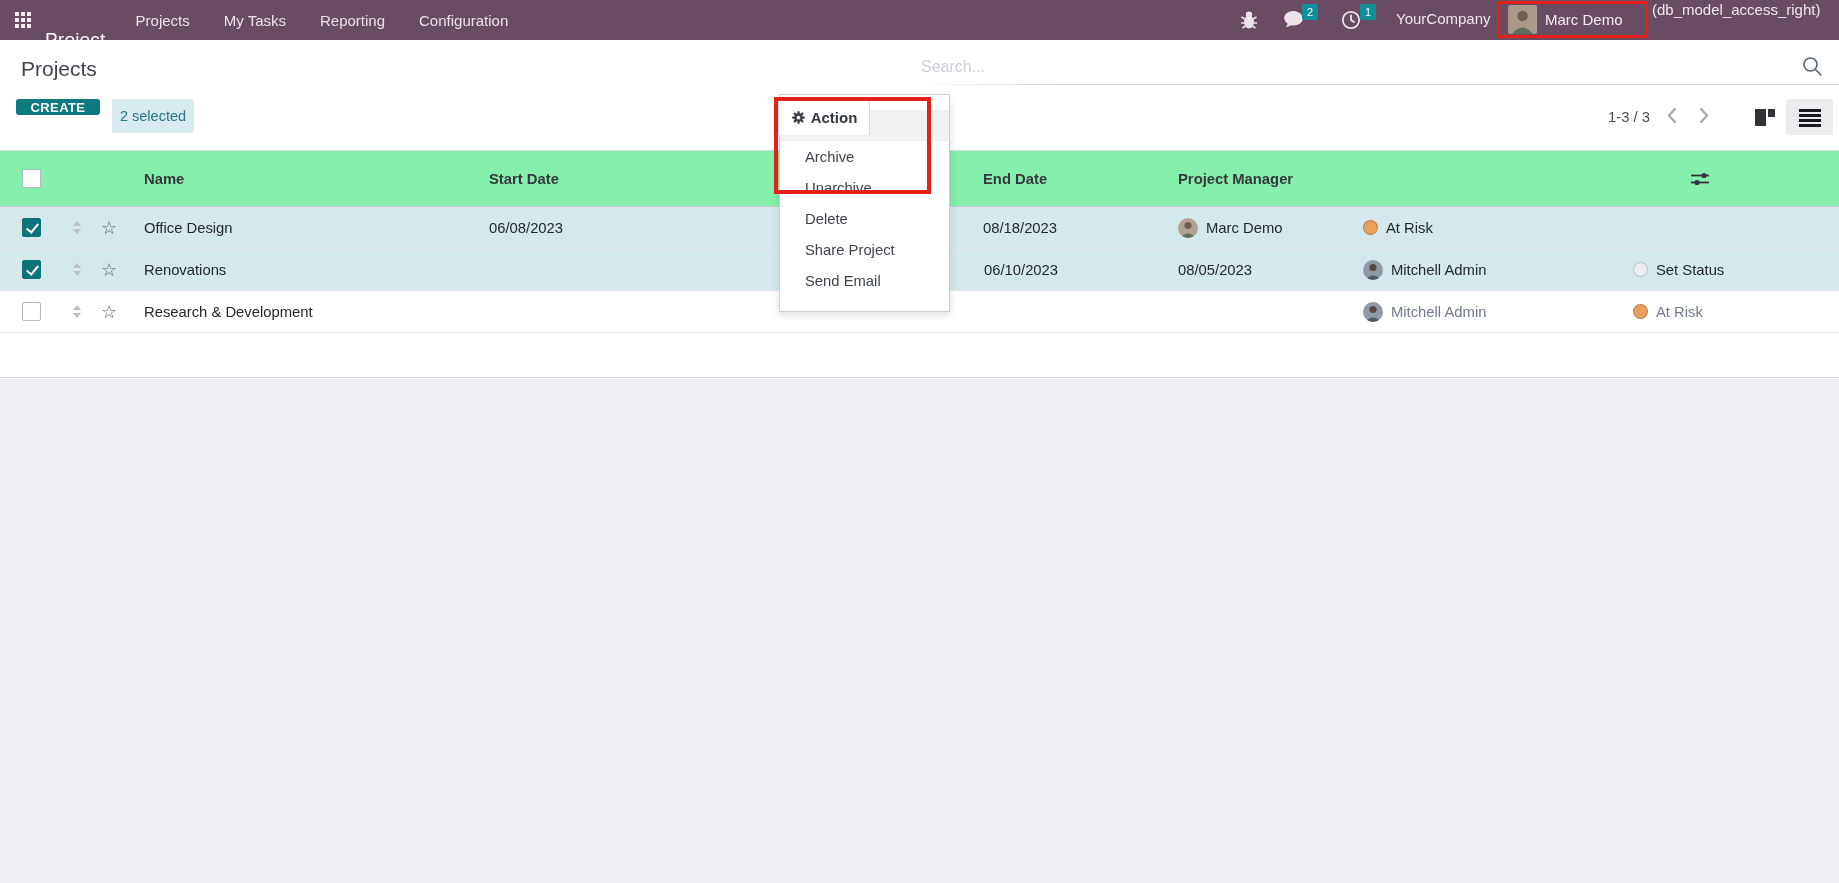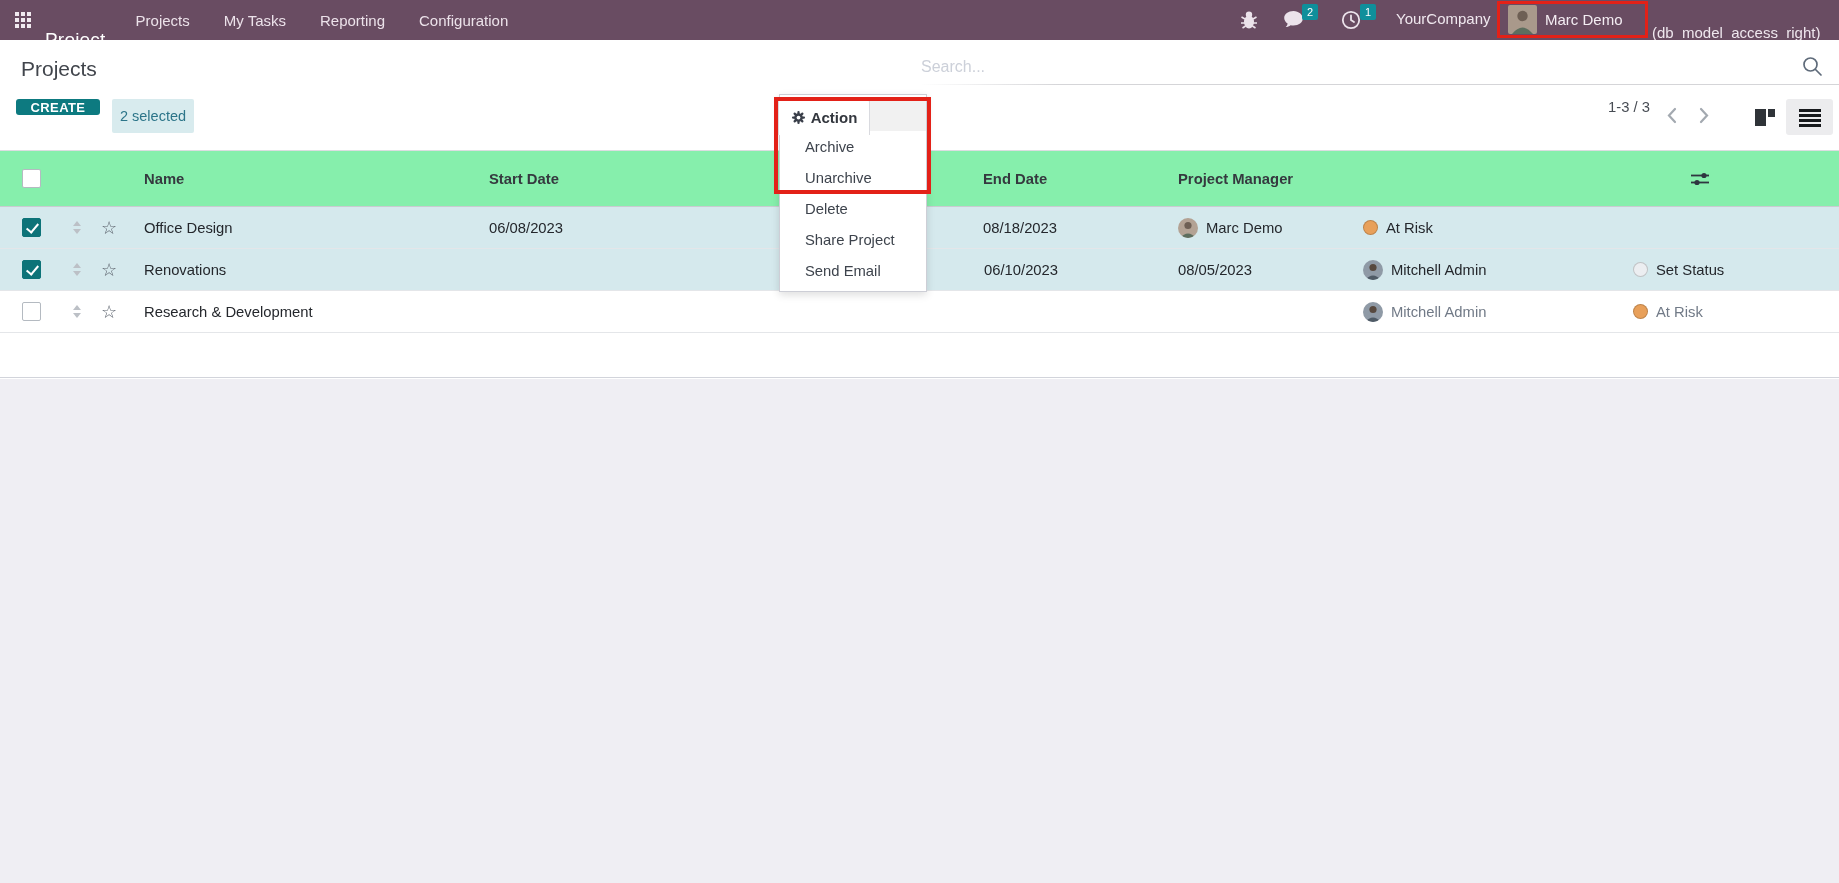--- a/index.html
+++ b/index.html
@@ -13,43 +13,43 @@
   .apps-grid span { background:#f1eaf0; }
   .brand { color:#ffffff; font-size:19px; margin-left:13px; margin-right:30px; letter-spacing:.2px; cursor:pointer;margin-top:40px; }
   .nav-menu { display:flex; align-items:center; gap:34px; }
   .nav-menu .mi { color:#ece2ea; font-size:15px; cursor:pointer; }
   .nav-right-ico { position:absolute; top:10px; cursor:pointer; }
   .badge { position:absolute; top:4px; min-width:16px; height:16px; background:#0f8f9b; color:#fff; font-size:11px; line-height:16px; text-align:center; border-radius:2px; padding:0 3px; }
   .nav-company { position:absolute; left:1396px; top:10px; color:#f0e8ef; font-size:15px; cursor:pointer; }
   .user-redbox { position:absolute; left:1497px; top:1px; width:151px; height:37px; border:3px solid #e32118; display:flex; align-items:center; }
   .nav-avatar { width:29px; height:29px; border-radius:2px; margin-left:8px; overflow:hidden; flex:none; }
   .nav-user { color:#f4edf3; font-size:15px; margin-left:8px; white-space:nowrap; cursor:pointer; }
-  .nav-db { position:absolute; left:1652px; top:24px; color:#efe7ee; font-size:15px; white-space:nowrap; }
+  .nav-db { position:absolute; left:1652px; top:1px; color:#efe7ee; font-size:15px; white-space:nowrap; }
 
   
   .panel { position:absolute; left:0; top:40px; width:1839px; height:339px; background:#ffffff; }
   .page-title { position:absolute; left:21px; top:17px; font-size:21px; color:#41454c; }
   .search-ph { position:absolute; left:921px; top:18px; font-size:16px; color:#ccd0d9; }
   .search-underline { position:absolute; left:920px; top:44px; width:919px; height:1px; background:linear-gradient(to right, rgba(213,213,216,0) 0px, #d5d5d8 140px, #d5d5d8 100%); }
   .search-ico { position:absolute; left:1801px; top:15px; cursor:pointer; }
 
   .btn-create { position:absolute; left:16px; top:59px; width:84px; height:16px; background:#0d7a80; color:#fff; font-size:13px; font-weight:bold; letter-spacing:.4px; border:none; border-radius:3px; cursor:pointer; }
   .sel-badge { position:absolute; left:112px; top:59px; width:82px; height:34px; background:#d8ebee; color:#2c7589; font-size:14.5px; display:flex; align-items:center; justify-content:center; border-radius:2px; }
 
   .btn-action { position:absolute; left:778px; top:59px; width:92px; height:36px; background:#fff; border:1px solid #d9dadf; border-bottom:none; border-radius:3px 3px 0 0; display:flex; align-items:center; justify-content:center; gap:5px; font-size:15px; font-weight:600; color:#33373e; cursor:pointer; z-index:35; }
 
-  .dropdown { position:absolute; left:779px; top:94px; width:148px; background:#fff; border:1px solid #cdced6; box-shadow:0 3px 8px rgba(0,0,0,.13); padding:5px 0; z-index:25; }
+  .dropdown { position:absolute; left:779px; top:94px; width:171px; background:#fff; border:1px solid #cdced6; box-shadow:0 3px 8px rgba(0,0,0,.13); padding:15px 0; z-index:25; }
   .dd-item { height:31px; display:flex; align-items:center; padding-left:25px; font-size:14.8px; color:#3d434c; cursor:pointer; }
   .dd-item.hovered { background:#f1f1f1; }
   .red-dd-box { position:absolute; left:774px; top:97px; width:157px; height:97px; border:4px solid #e32118; z-index:40; pointer-events:none; }
 
   .filter-bar { position:absolute; left:929px; top:59px; height:36px; display:flex; align-items:center; gap:33px; }
   .fb-item { display:flex; align-items:center; gap:8px; font-size:14.8px; font-weight:600; color:#3a4049; cursor:pointer; }
 
-  .pager { position:absolute; left:1608px; top:59px; height:36px; display:flex; }
+  .pager { position:absolute; left:1608px; top:59px; height:36px; display:flex; align-items:center; }
   .pager-txt { font-size:14.8px; color:#474c54; }
   .pager-btn { background:none; border:none; cursor:pointer; padding:0 6px; margin-left:10px; }
   .vsw-kanban { position:absolute; left:1746px; top:59px; width:38px; height:36px; display:flex; align-items:center; justify-content:center; cursor:pointer; }
   .vsw-list { position:absolute; left:1786px; top:59px; width:47px; height:36px; background:#ececee; border-radius:3px; display:flex; align-items:center; justify-content:center; cursor:pointer; }
 
   
   .listview { position:absolute; left:0; top:150px; width:1839px; border-top:1px solid #dcdde1; background:#86efac; }
   .tgrid { display:grid; grid-template-columns:62px 30px 34px 344px 495px 195px 185px 270px 170px 1fr; align-items:center; }
   .thead { height:56px; border-bottom:1px solid #c9cbd1; font-size:14.8px; font-weight:700; color:#35393f; }
   .trow { height:42px; border-bottom:1px solid #e4e6e9; font-size:14.8px; color:#24272c; background:#fff; }

